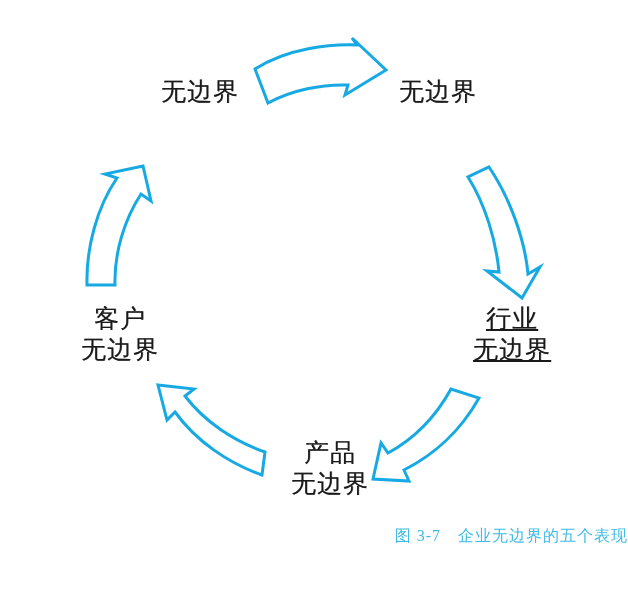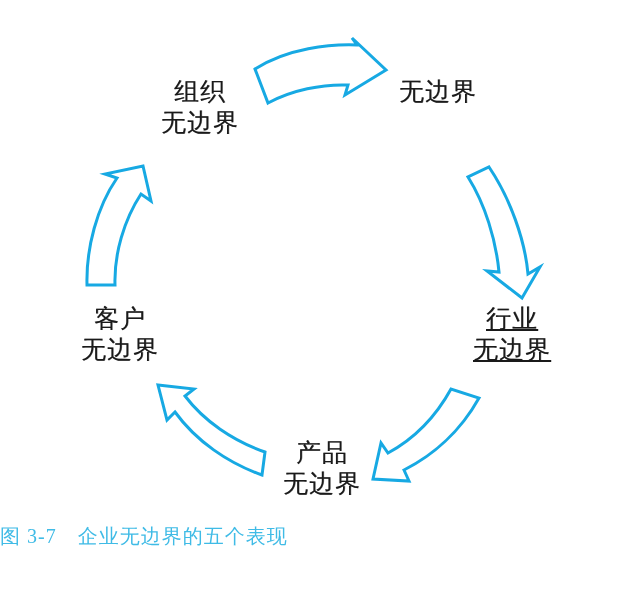--- a/index.html
+++ b/index.html
@@ -37,33 +37,33 @@
     white-space: nowrap;
     font-weight: 500;
     text-shadow: 0.4px 0 0 rgba(26,26,26,0.55);
   }
   .node-label .label-line {
     display: block;
   }
   #label-organization { left: 140px; top: 76px; width: 120px; }
   #label-resource     { left: 378px; top: 76px; width: 120px; }
   #label-industry     { left: 452px; top: 303px; width: 120px; }
-  #label-product      { left: 262px; top: 437px; width: 120px; }
+  #label-product      { left: 270px; top: 437px; width: 120px; }
   #label-customer     { left: 60px;  top: 303px; width: 120px; }
 
   #figure-caption {
     position: absolute;
     left: 0;
     top: 520px;
     width: 628px;
-    text-align: left;
+    text-align: right;
     color: #3fбbde;
     color: #3fbbe6;
     font-family: "Liberation Serif", "DejaVu Serif", serif;
-    font-size: 20px;
+    font-size: 16px;
     line-height: 32px;
     letter-spacing: 1px;
     white-space: pre;
   }
 </style>
 </head>
 <body>
 
 <div id="figure-root" style="background: rgb(255, 255, 255);">
 
@@ -109,21 +109,20 @@
              C 86 248, 97 207, 117 178
              L 105 174
              L 143 166
              L 151 201
              L 141 194
              C 124 220, 114 254, 115 285
              Z"></path>
   </svg>
 
   <div class="node-label" id="label-organization" style="color: rgb(26, 26, 26);">
-    <span class="label-line">组织</span>
     <span class="label-line">无边界</span>
   </div>
 
   <div class="node-label" id="label-resource" style="color: rgb(26, 26, 26);">
     <span class="label-line">无边界</span>
   </div>
 
   <div class="node-label" id="label-industry" style="color: rgb(26, 26, 26); text-decoration: underline;">
     <span class="label-line">行业</span>
     <span class="label-line">无边界</span>

